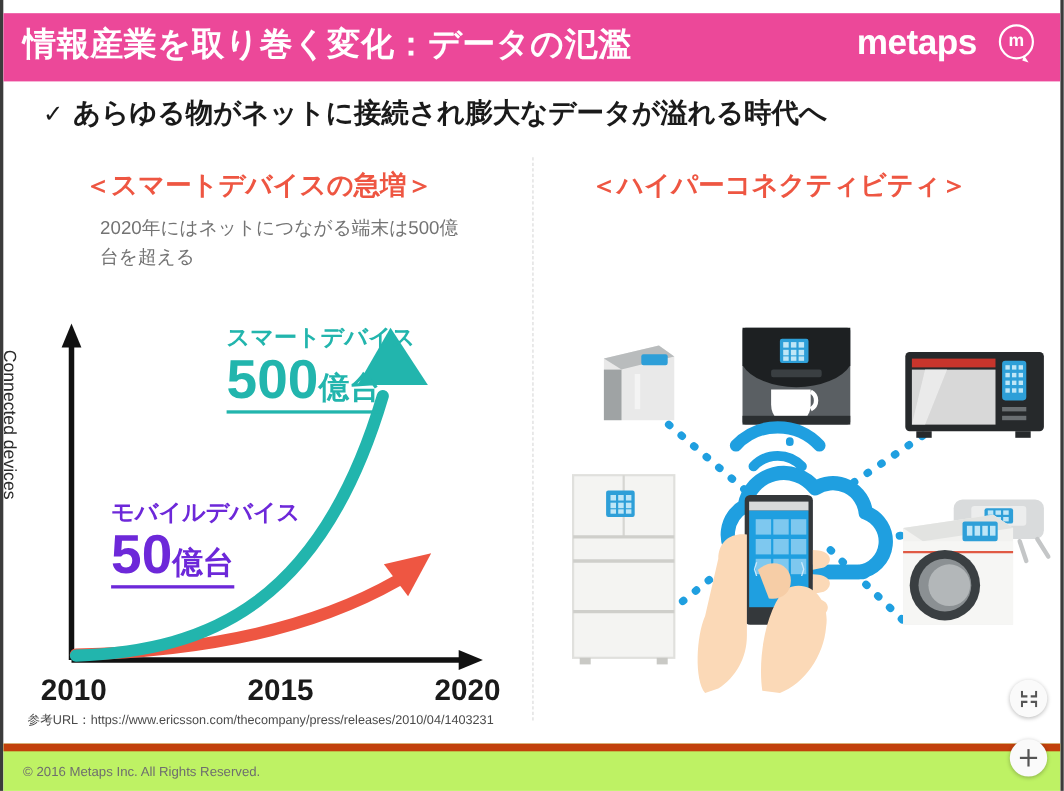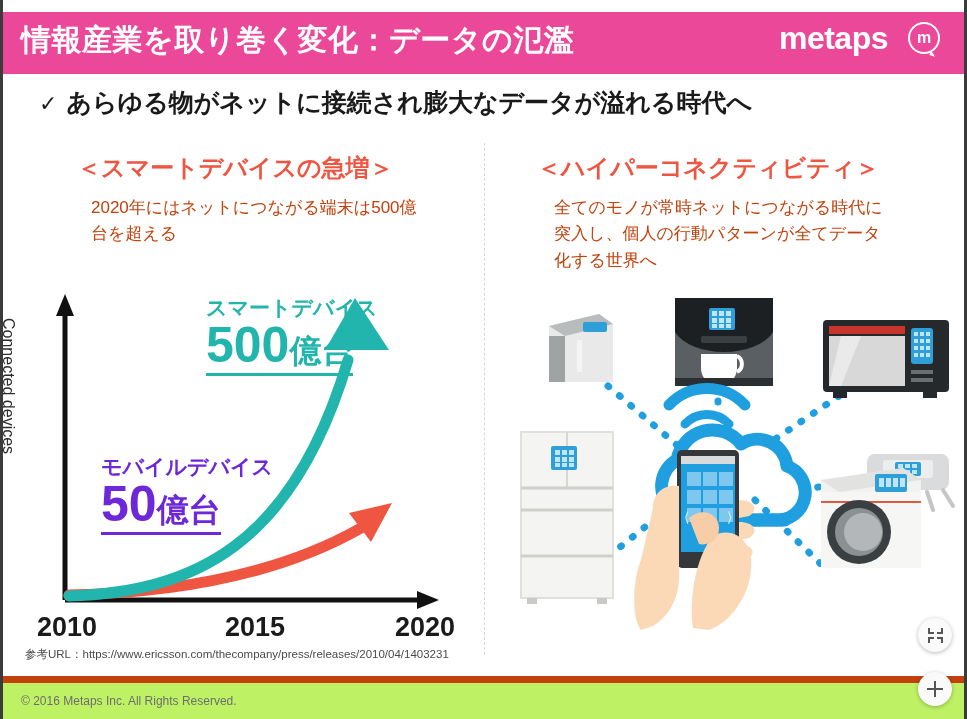--- a/index.html
+++ b/index.html
@@ -66,21 +66,21 @@
 
   
   .col-head{
     position:absolute;font-size:24px;font-weight:bold;color:#ee5642;
     white-space:nowrap;
   }
   #left-head{left:74px;top:152px;}
   #right-head{left:534px;top:152px;}
 
   .col-body{
-    position:absolute;font-size:17px;color:#c2410c;line-height:1.55;
+    position:absolute;font-size:17px;color:#737373;line-height:1.55;
   }
   #left-body{left:88px;top:195px;width:340px;}
   #right-body{left:551px;top:195px;width:340px;}
 
   
   .chart{position:absolute;left:0px;top:270px;width:481px;height:390px;}
   .axis-y-label{
     position:absolute;left:14px;top:318px;
     font-size:16px;color:#2b2b2b;
     transform:rotate(90deg);transform-origin:left top;
@@ -93,21 +93,21 @@
   #tick-2015{left:222px;top:612px;}
   #tick-2020{left:392px;top:612px;}
 
   .series-label{position:absolute;white-space:nowrap;}
   .series-name{font-size:21px;font-weight:bold;line-height:1.1;}
   .series-value{
     font-weight:bold;line-height:1.05;display:inline-block;
     border-bottom:3px solid currentColor;padding-bottom:1px;
   }
   .series-value .num{font-size:50px;}
-  .series-value .unit{font-size:32px;}
+  .series-value .unit{font-size:28px;}
 
   #smart-label{left:203px;top:296px;color:#22b5ad;}
   #mobile-label{left:98px;top:455px;color:#6d28d9;}
 
   .source{
     position:absolute;left:22px;top:647px;
     font-size:11.5px;color:#4a4a4a;white-space:nowrap;
   }
 
   
@@ -151,21 +151,20 @@
   <div class="subtitle">
     <span class="check">✓</span><span>あらゆる物がネットに接続され膨大なデータが溢れる時代へ</span>
   </div>
 
   <div class="divider"></div>
 
   <div class="col-head" id="left-head">＜スマートデバイスの急増＞</div>
   <div class="col-body" id="left-body">2020年にはネットにつながる端末は500億台を超える</div>
 
   <div class="col-head" id="right-head">＜ハイパーコネクティビティ＞</div>
-  <div class="col-body" id="right-body">全てのモノが常時ネットにつながる時代に突入し、個人の行動パターンが全てデータ化する世界へ</div>
 
   <div class="chart">
     <svg width="481" height="390" viewBox="0 0 481 390">
 
       <g>
         <line x1="62" y1="330" x2="62" y2="40" stroke="#111" stroke-width="5"></line>
         <polygon points="62,24 53,46 71,46" fill="#111"></polygon>
         <line x1="62" y1="330" x2="418" y2="330" stroke="#111" stroke-width="5"></line>
         <polygon points="436,330 414,321 414,339" fill="#111"></polygon>
       </g>

